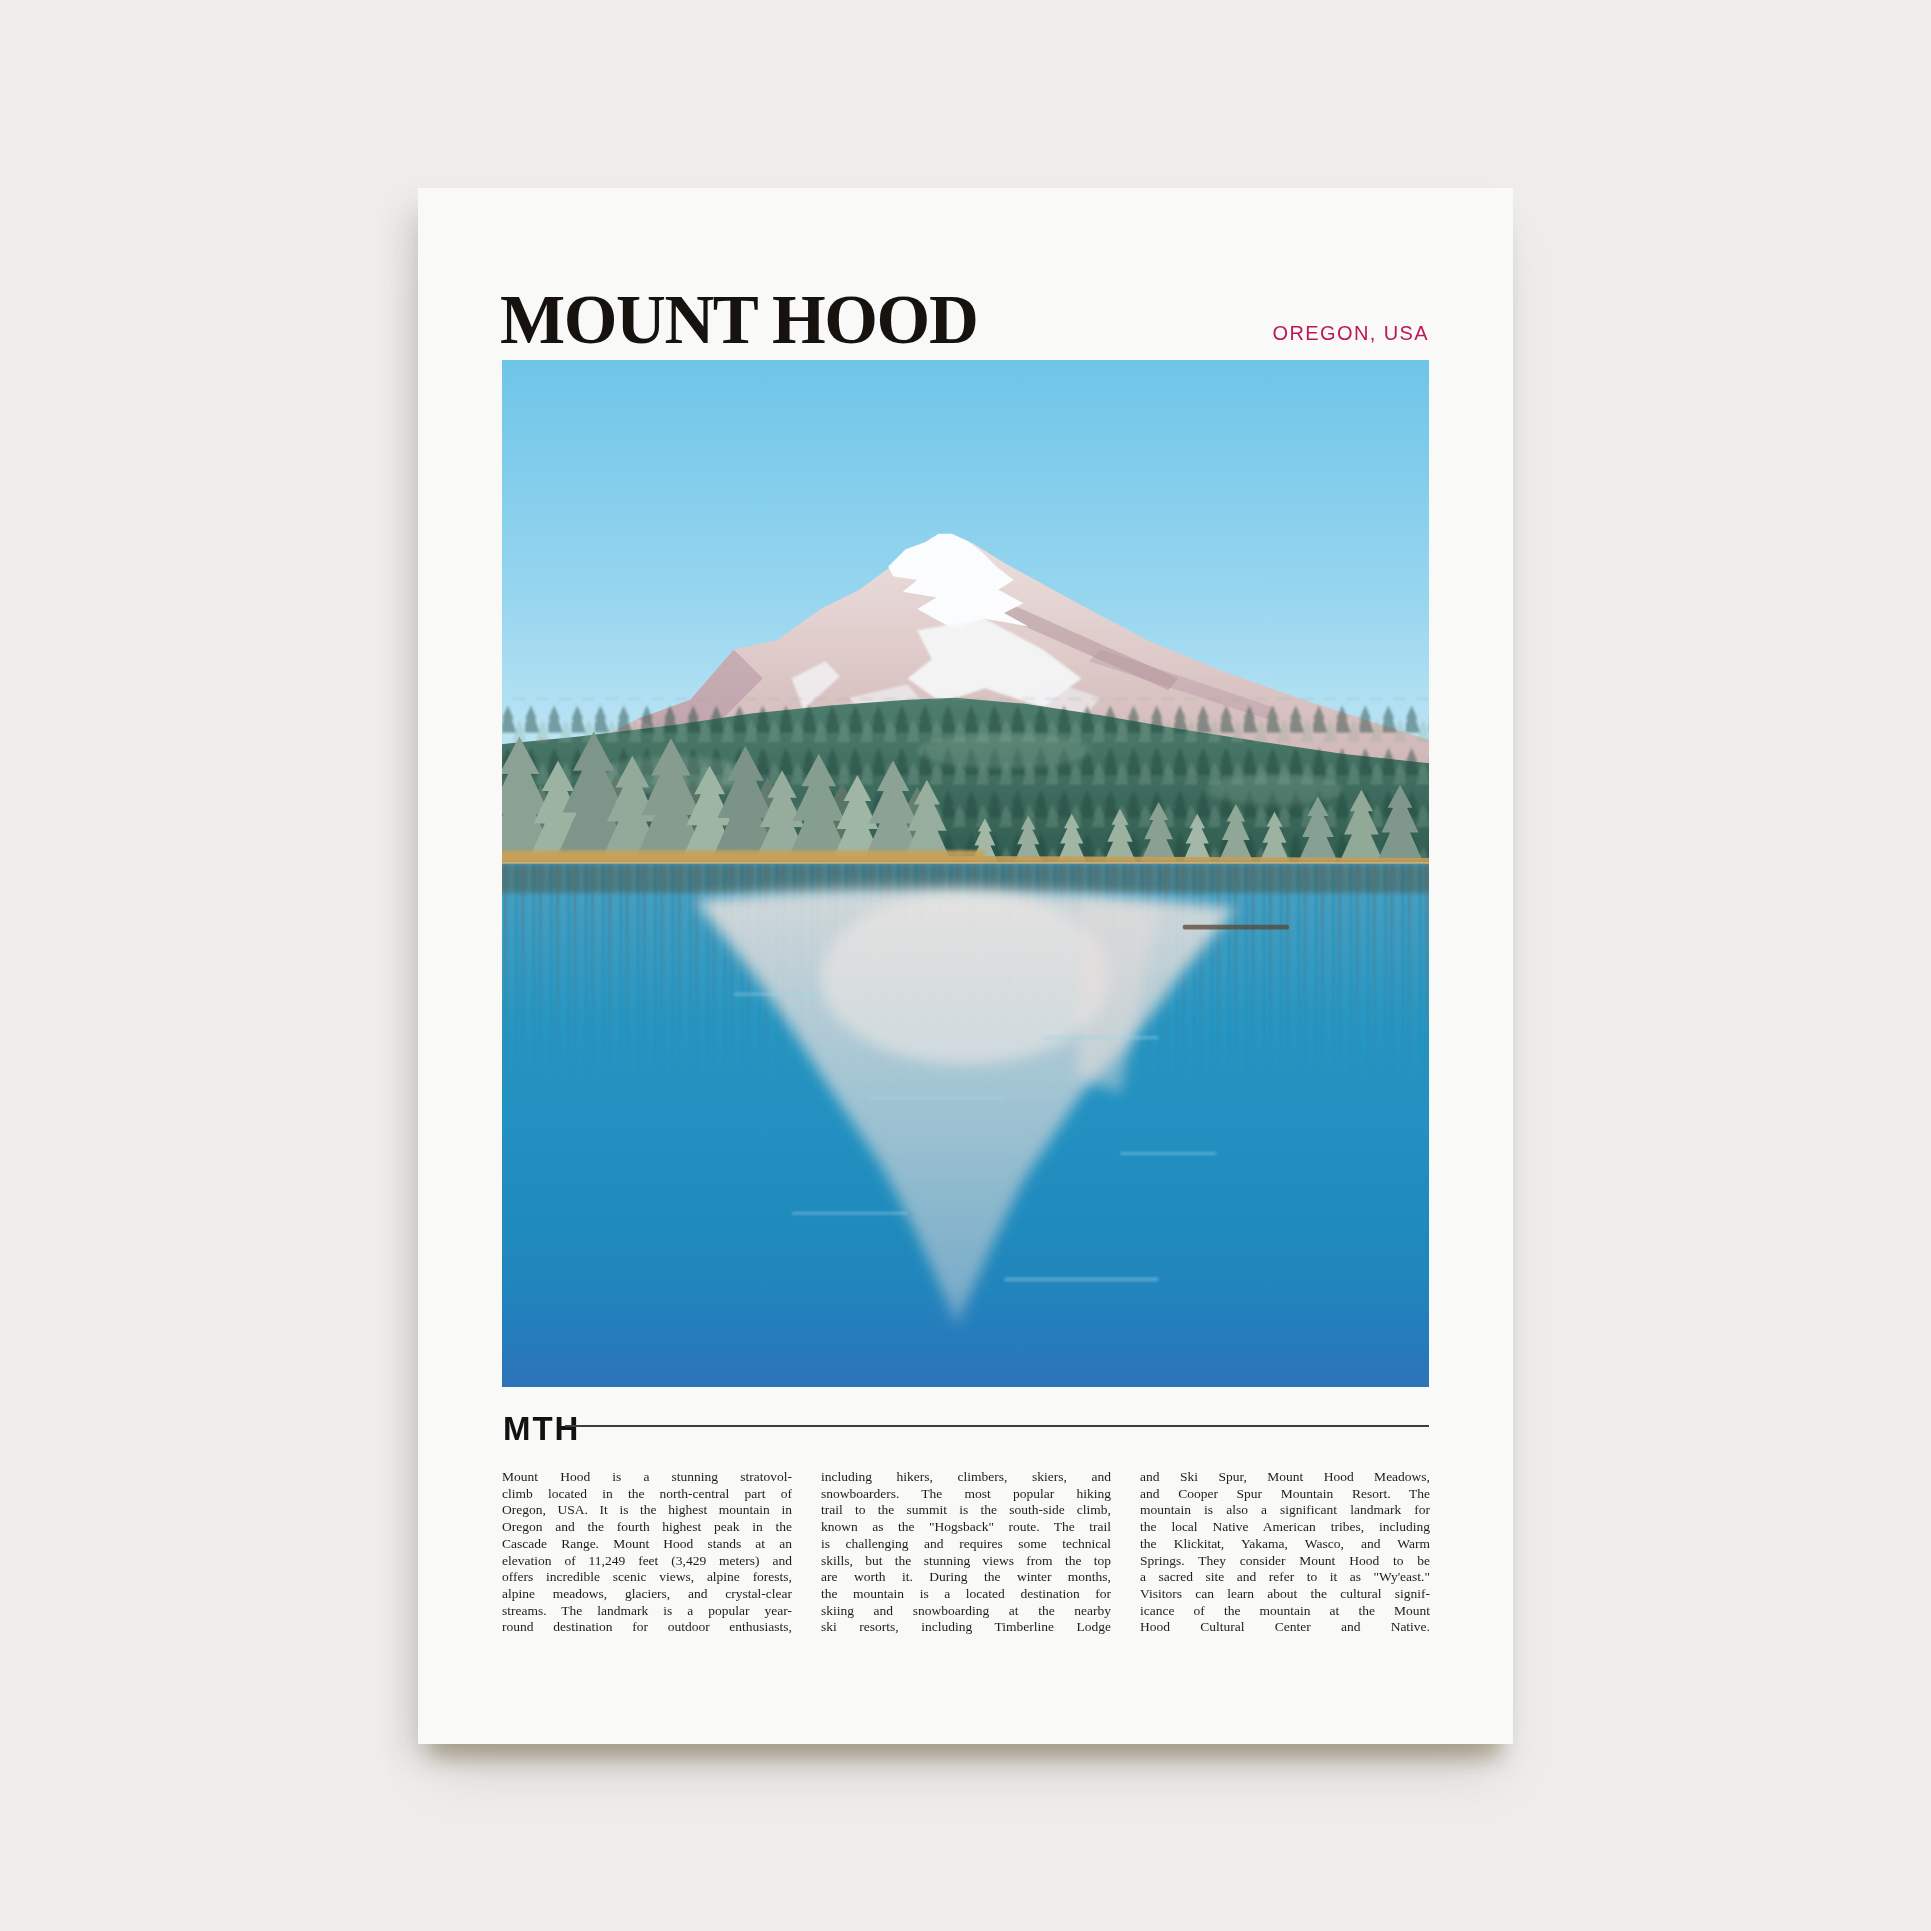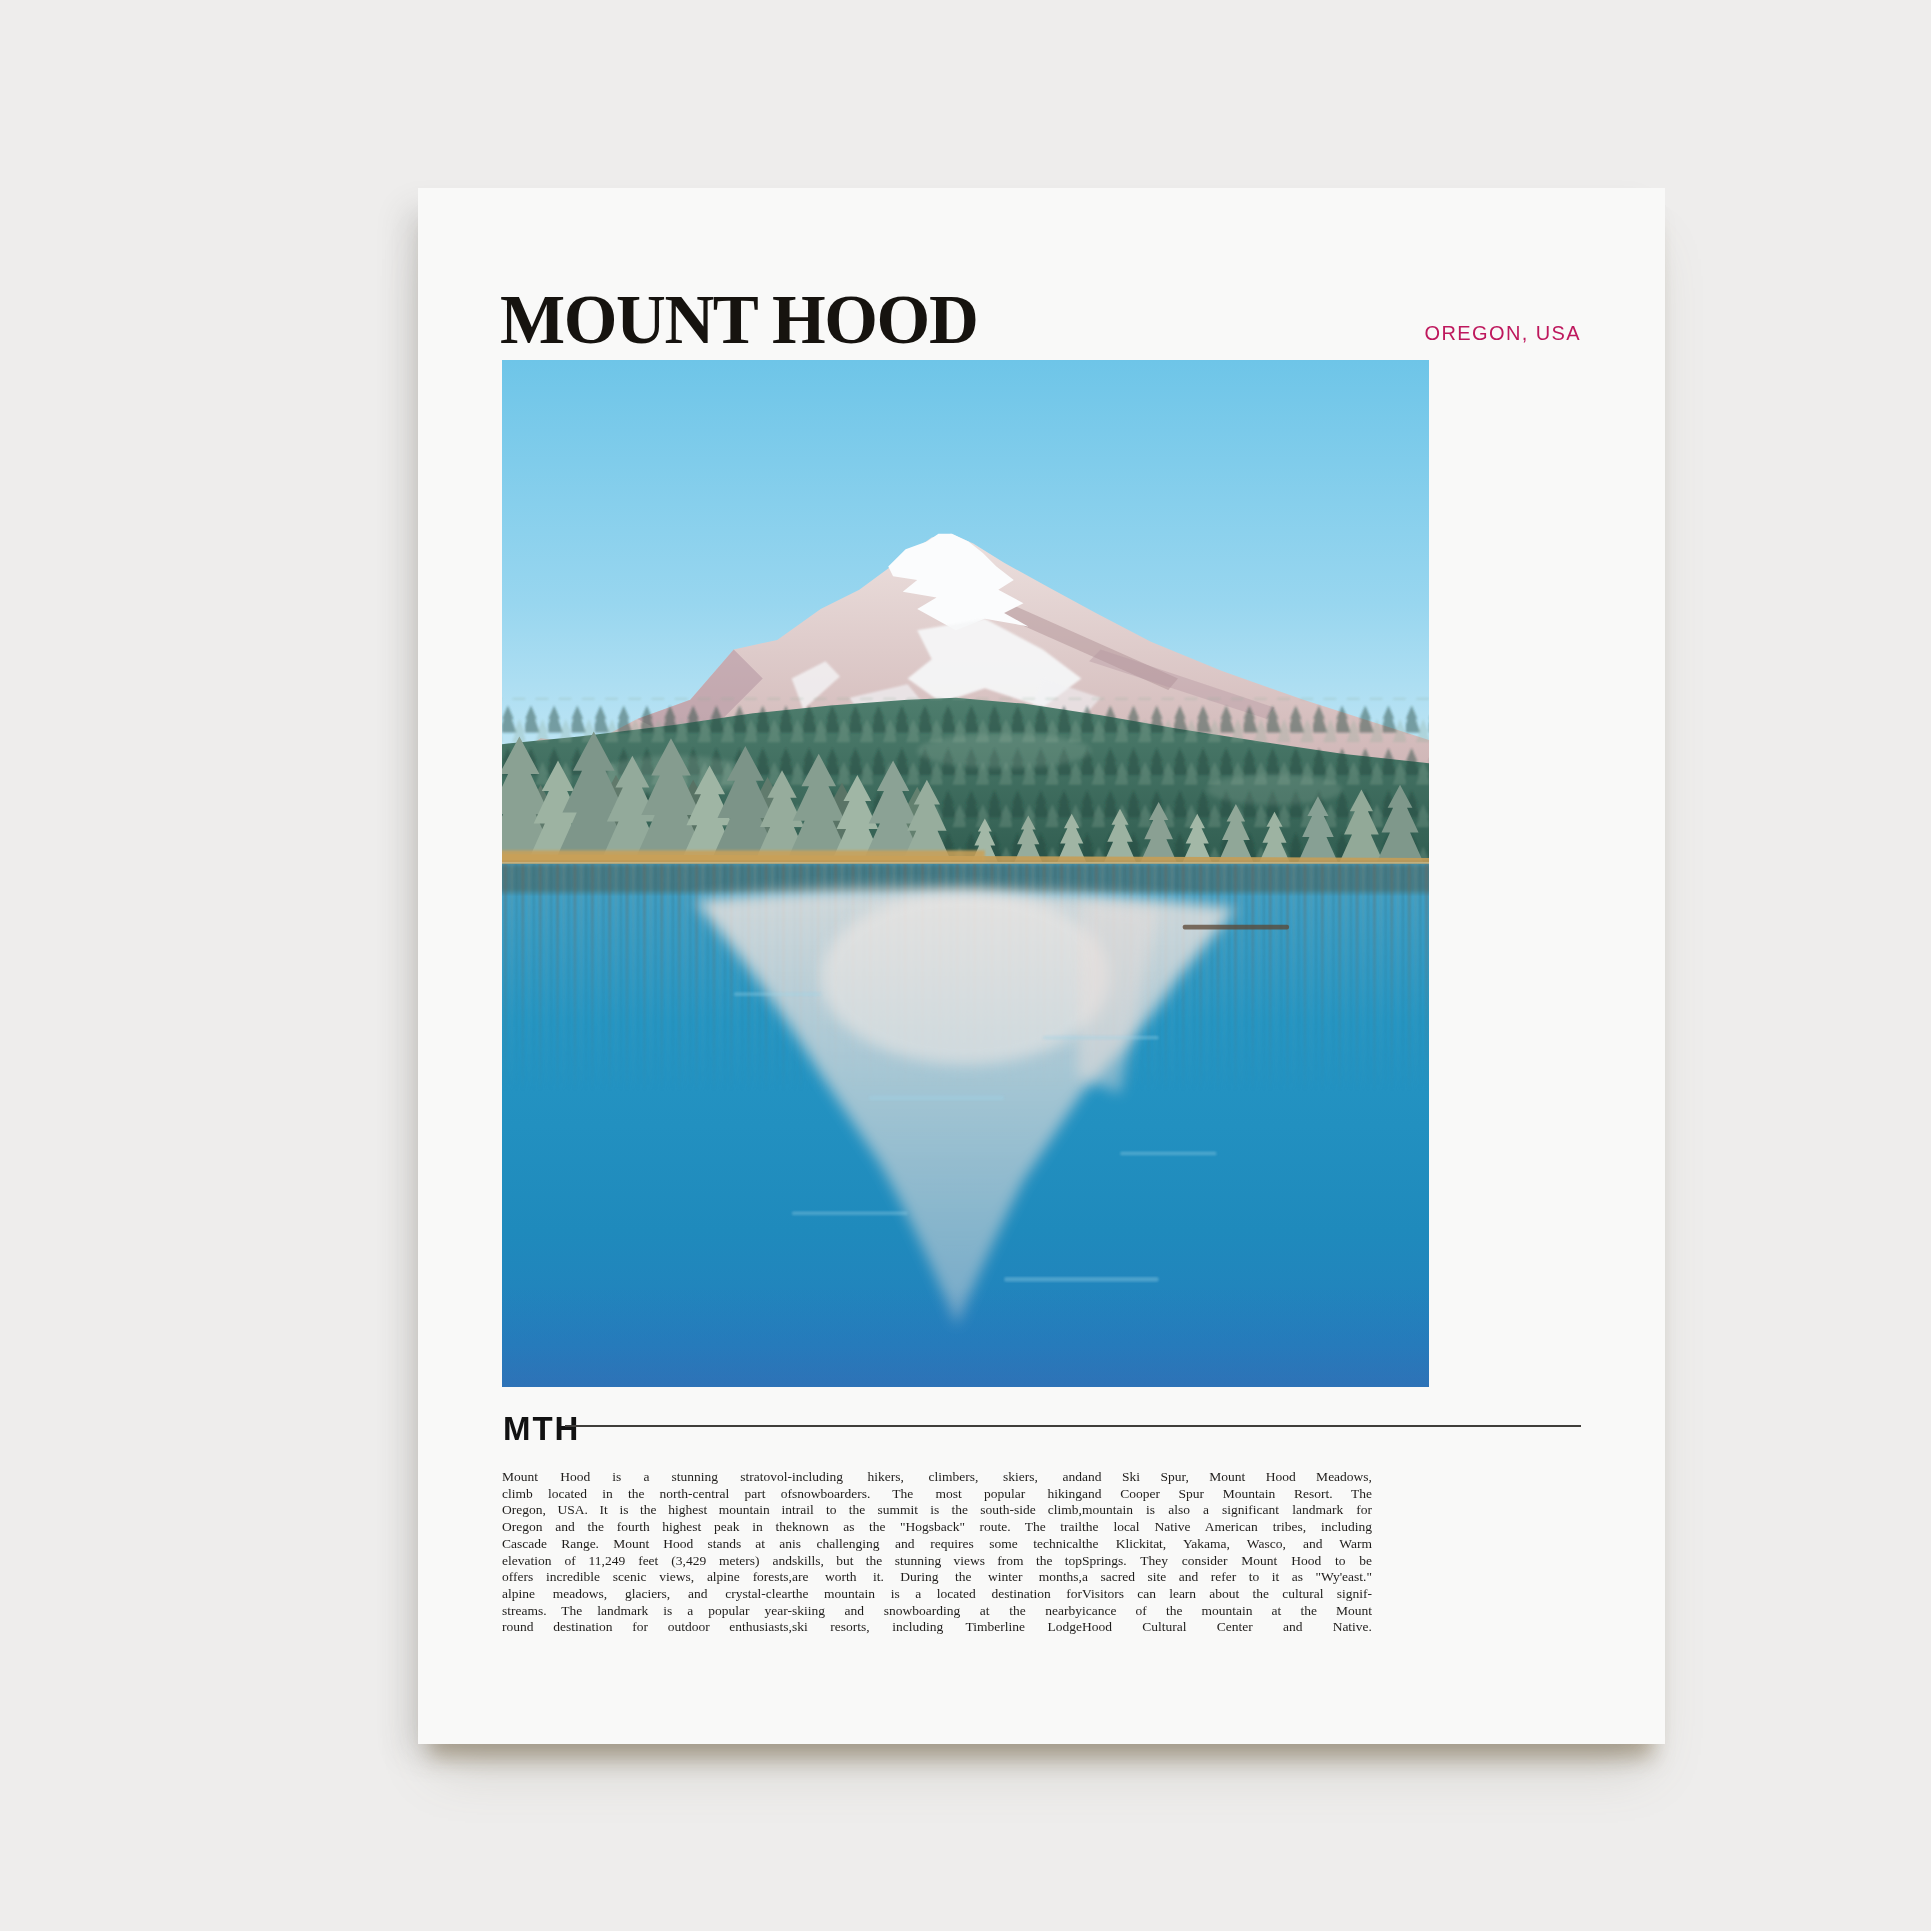--- a/index.html
+++ b/index.html
@@ -3,21 +3,21 @@
 <meta charset="utf-8">
 <style>
   html,body{margin:0;padding:0;}
   body{
     width:1931px;height:1931px;
     background:#eeedec;
     font-family:"Liberation Sans",sans-serif;
     position:relative;overflow:hidden;
   }
   .poster{
-    position:absolute;left:418px;top:188px;width:1247px;height:1556px;
+    position:absolute;left:418px;top:188px;width:1095px;height:1556px;
     background:#f9f9f8;
     box-shadow:
       -17.4px 15.4px 29px -5.8px rgba(70,68,64,.15),
       0 25px 19.3px -11.6px rgba(146,130,98,.55),
       0 41px 52px -21px rgba(120,110,90,.25);
     text-decoration: underline;
   }
   .title{
     position:absolute;left:82px;top:97px;
     font-family:"Liberation Serif","DejaVu Serif",serif;
@@ -35,21 +35,21 @@
   .photo svg{display:block;width:927px;height:1027px;}
   .monogram{
     position:absolute;left:85px;top:1222px;
     font-size:33px;font-weight:700;letter-spacing:1.9px;color:#121212;white-space:nowrap;
   }
   .rule{
     position:absolute;left:147px;right:84px;top:1237px;height:1.9px;background:#403e3b;
   }
   .body-text{
     position:absolute;left:84px;top:1281px;width:927px;
-    display:flex;
+    display:flex;gap:29px;
     font-family:"Liberation Serif","DejaVu Serif",serif;
     font-size:13.5px;line-height:16.7px;color:#1f1d1b;
   }
   .col{width:290px;flex:0 0 290px;}
   .bl{text-align:justify;text-align-last:justify;}
 </style>
 </head>
 <body>
 
 <div class="poster">

